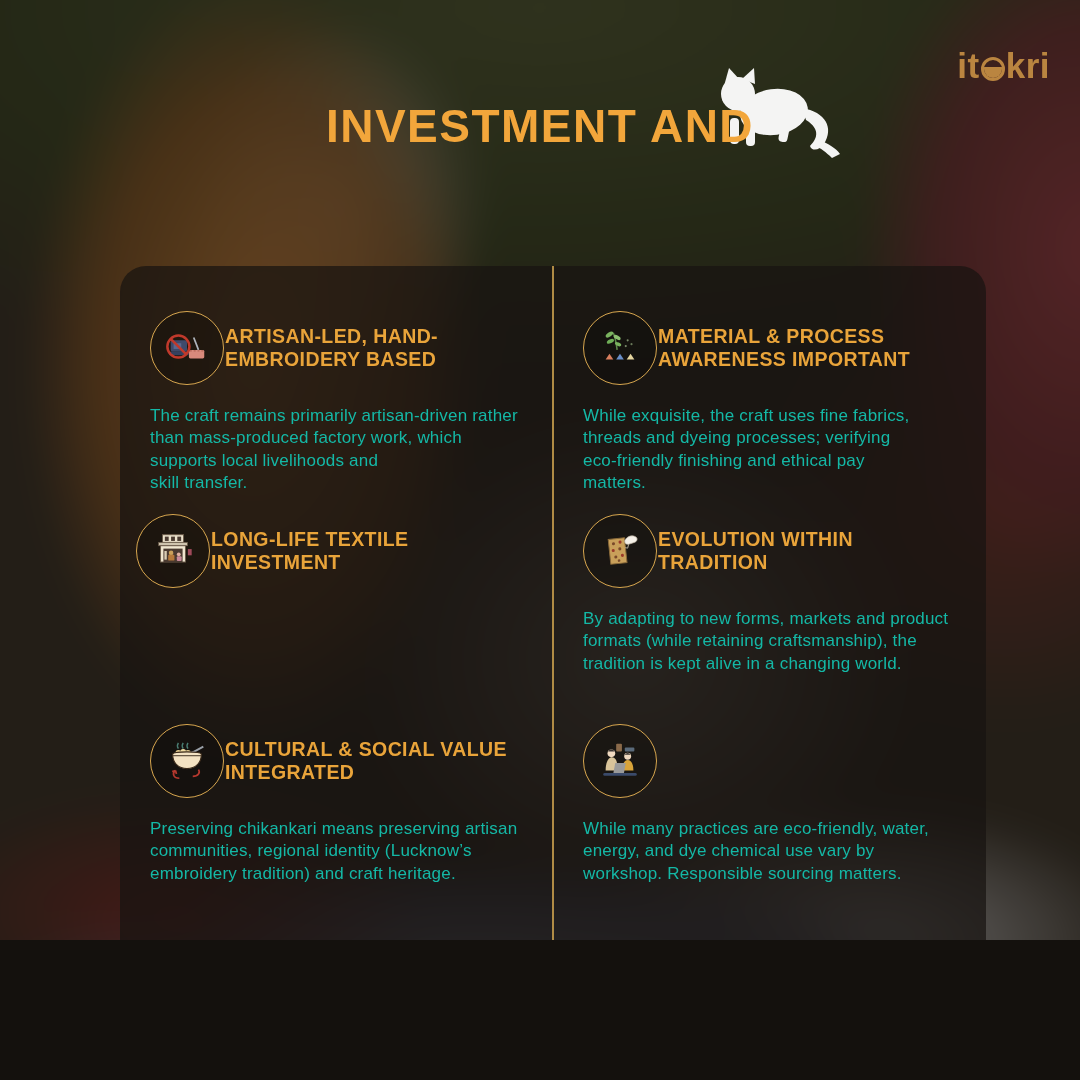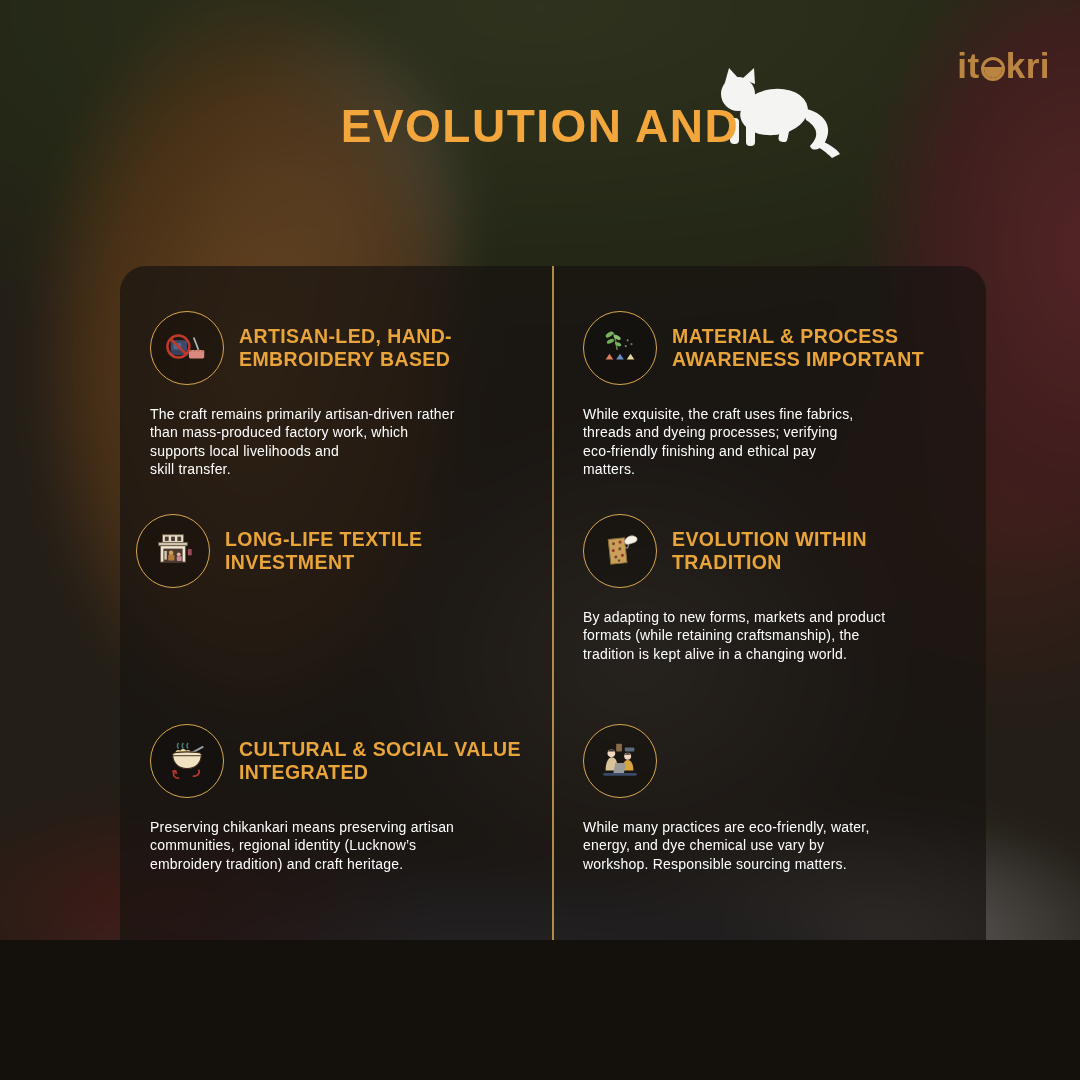--- a/index.html
+++ b/index.html
@@ -46,32 +46,32 @@
     position:absolute;left:120px;top:266px;width:866px;height:724px;
     background:rgba(24,20,16,0.72);border-radius:26px;
   }
   .divider{position:absolute;left:calc(50% - 1px);top:0;bottom:0;width:2px;background:#C0984A;opacity:0.9;}
 
   .card{position:absolute;width:405px;}
   .card.c0{left:30px;top:45px}   .card.c1{left:463px;top:45px}
   .card.c2{left:16px;top:248px}  .card.c3{left:463px;top:248px}
   .card.c4{left:30px;top:458px}  .card.c5{left:463px;top:458px}
 
-  .card-head{display:flex;align-items:center;gap:15px;min-height:74px;}
+  .card-head{display:flex;align-items:center;gap:1px;min-height:74px;}
   .icon-circle{
     flex:0 0 auto;width:72px;height:72px;border:1.6px solid #D8A74F;border-radius:50%;
     background:rgba(8,6,4,0.28);display:flex;align-items:center;justify-content:center;
   }
   .icon-circle svg{width:46px;height:46px;}
   .card-title{
     margin:0;width:285px;color:#E9A43A;font-size:19.5px;font-weight:bold;
     letter-spacing:0.4px;line-height:1.18;text-transform:uppercase;
   }
   .card-body{
-    margin:20px 0 0 0;color:#ffffff;font-size:14px;line-height:1.32;
+    margin:20px 0 0 0;color:#14b8a6;font-size:17px;line-height:1.32;
     white-space:pre-line;letter-spacing:0.2px;
   }
 </style>
 </head>
 <body>
 
 <div class="canvas">
   <div class="bg-photo"></div>
   <div class="bg-overlay"></div>
 
@@ -91,21 +91,21 @@
 
   <div class="brand">
     <span>it</span>
       <span class="basket-o">
         <span class="basket-fill"></span>
       </span>
       <span>kri</span>
   </div>
 
   <h1 class="title">
-    <span>EVOLUTION AND</span><br>
+    <span>INVESTMENT AND</span><br>
   </h1>
 
   <div class="panel">
     <div class="divider"></div>
 
     <section class="card c0">
       <div class="card-head">
         <div class="icon-circle">
           <svg viewBox="0 0 48 48">
             <rect x="26" y="26" width="16" height="9" rx="1.5" fill="#d98a7c"></rect>

